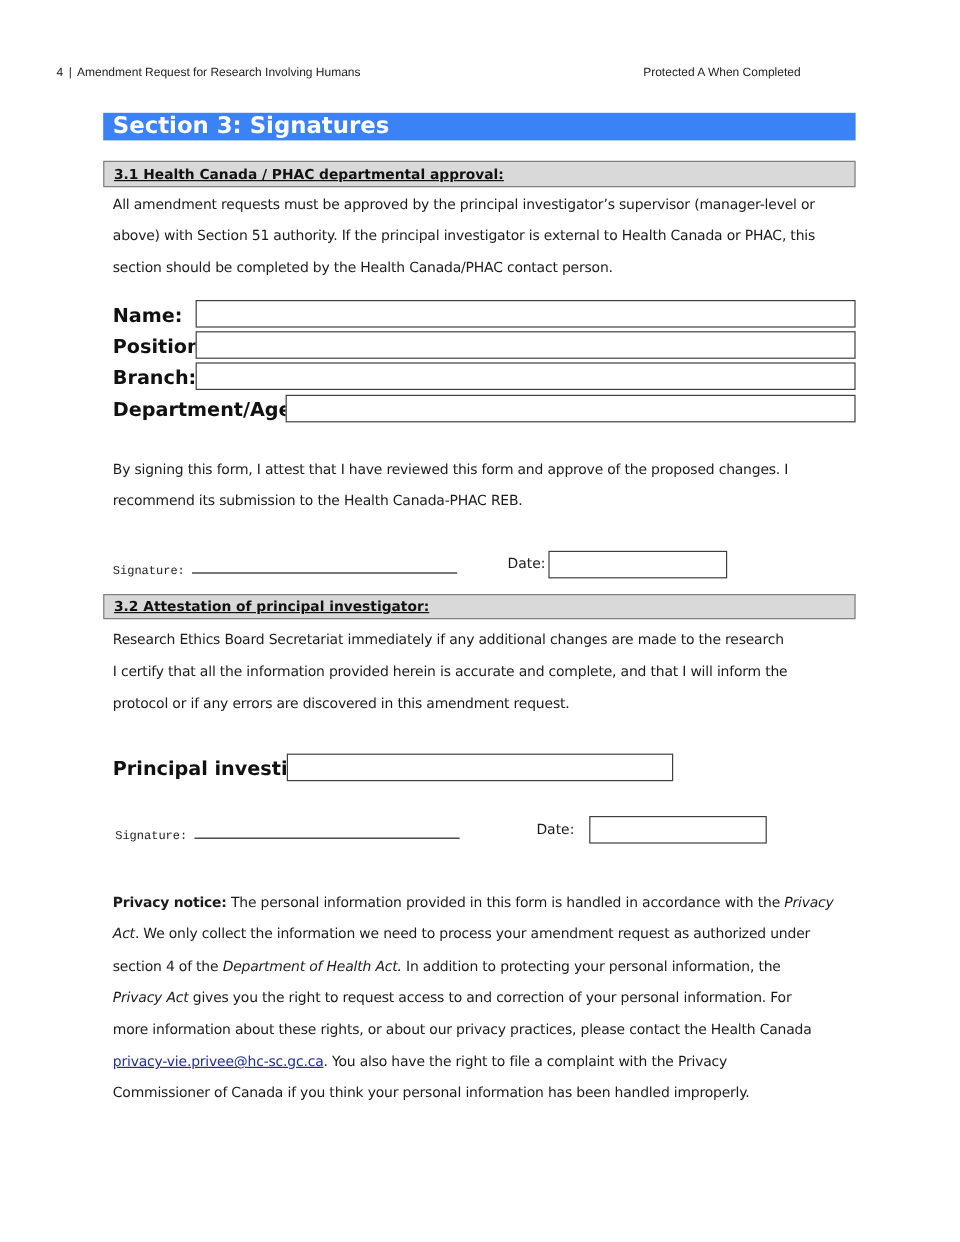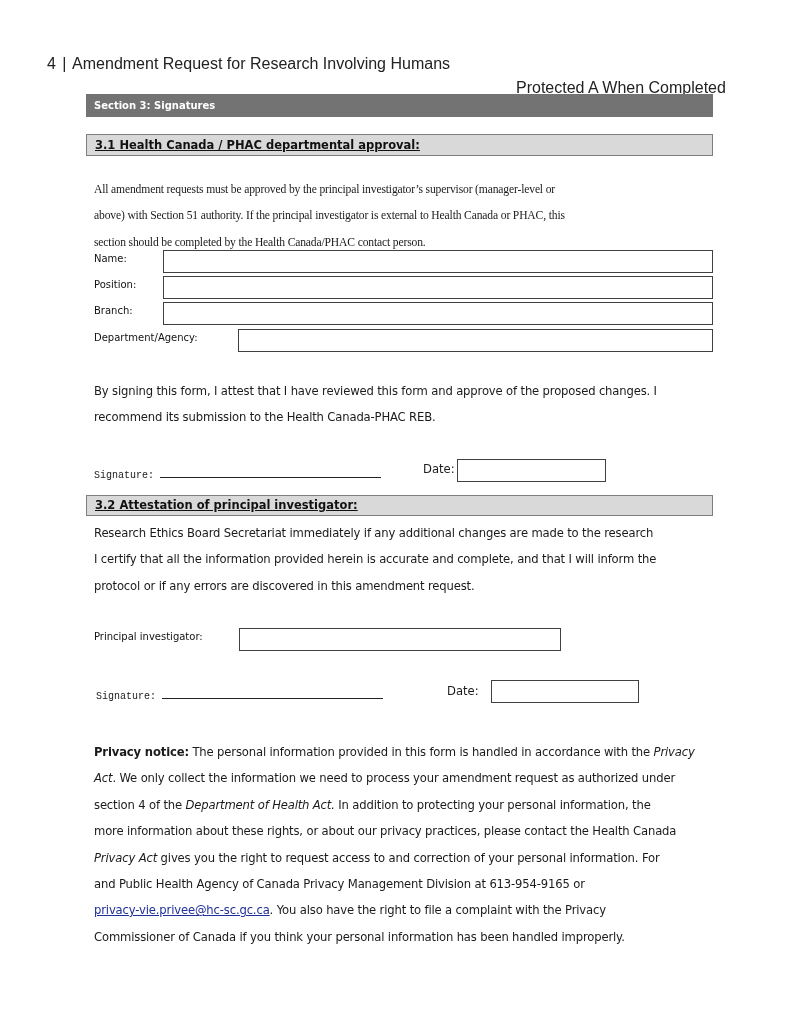--- a/index.html
+++ b/index.html
@@ -1,43 +1,43 @@
 <!DOCTYPE html>
 <html><head>
   <meta charset="utf-8">
   <style>
     html, body { margin: 0; padding: 0; background: #ffffff; }
     body {
       width: 800px; height: 1035px; position: relative; overflow: hidden;
       font-family: "Liberation Sans", sans-serif; color: #1a1a1a;
     }
     .abs { position: absolute; }
-    .hdr { font-family: "Liberation Sans", sans-serif; font-size: 16px; color: #222; top: 55px; white-space: nowrap; }
+    .hdr { font-family: "Liberation Sans", sans-serif; font-size: 10px; color: #222; top: 55px; white-space: nowrap; }
     .hdr-left { left: 47px; }
-    .hdr-right { left: 516px; margin-top: 24px; }
+    .hdr-right { left: 536px; }
     .sec-bar {
       left: 86px; top: 94px; width: 627px; height: 23px;
-      background: #737373; color: #fff; font-weight: bold;
-      font-family: "DejaVu Sans", sans-serif; font-size: 10px;
+      background: #3b82f6; color: #fff; font-weight: bold;
+      font-family: "DejaVu Sans", sans-serif; font-size: 19px;
       line-height: 23px; padding-left: 8px; box-sizing: border-box;
     }
     .sub-bar {
       left: 86px; width: 627px; height: 22px;
       background: #d9d9d9; border: 1px solid #7f7f7f; box-sizing: border-box;
       font-weight: bold; font-family: "DejaVu Sans", sans-serif; font-size: 11.5px;
       line-height: 20px; padding-left: 8px; color: #111; text-decoration: underline;
     }
     .para {
       left: 94px; width: 620px; font-family: "DejaVu Sans", sans-serif;
       font-size: 11.6px; line-height: 26.4px; color: #1a1a1a; margin: 0;
       letter-spacing: -0.15px;
     }
     .lbl {
-      left: 94px; font-family: "DejaVu Sans", sans-serif; font-weight: normal;
-      font-size: 10px; color: #111; white-space: nowrap; text-align: center;
+      left: 94px; font-family: "DejaVu Sans", sans-serif; font-weight: bold;
+      font-size: 16px; color: #111; white-space: nowrap; text-align: center;
     }
     .field {
       border: 1.5px solid #404040; background: #fff; box-sizing: border-box;
       height: 23px; padding: 0 4px; font-family: "DejaVu Sans", sans-serif; font-size: 11px;
       outline: none;
     }
     .sig-text {
       font-family: Liberation Mono, monospace; font-size: 10px; color: #1a1a1a; white-space: nowrap;
     }
     .sig-line {
@@ -55,21 +55,21 @@
   <span>4</span>
   <span style="margin:0 2px;">|</span>
   <span>Amendment Request for Research Involving Humans</span>
 </div>
 <div class="abs hdr hdr-right">Protected A When Completed</div>
 
 <div class="abs sec-bar">Section 3: Signatures</div>
 
 <div class="abs sub-bar" style="top:134px;">3.1 Health Canada / PHAC departmental approval:</div>
 
-<div class="abs para" style="top:177px;font-family:Liberation Serif, serif;">
+<div class="abs para" style="top:157px;">
   <div>All amendment requests must be approved by the principal investigator’s supervisor (manager-level or</div>
   <div>above) with Section 51 authority. If the principal investigator is external to Health Canada or PHAC, this</div>
   <div>section should be completed by the Health Canada/PHAC contact person.</div>
 </div>
 
 <div class="abs lbl" style="top:253px;">Name:</div>
 <input class="abs field" style="left: 163px; top: 250px; width: 550px;" type="text" value="">
 
 <div class="abs lbl" style="top:279px;">Position:</div>
 <input class="abs field" style="left: 163px; top: 276px; width: 550px;" type="text" value="">
@@ -113,22 +113,21 @@
 <div class="abs para" style="top:739px;">
   <div>
     <b>Privacy notice:</b><span> The personal information provided in this form is handled in accordance with the </span><i>Privacy</i>
   </div>
   <div>
     <i>Act</i><span>. We only collect the information we need to process your amendment request as authorized under</span>
   </div>
   <div>
     <span>section 4 of the </span><i>Department of Health Act.</i><span> In addition to protecting your personal information, the</span>
   </div>
-  <div>more information about these rights, or about our privacy practices, please contact the Health Canada</div>
   <div>
     <i>Privacy Act</i><span> gives you the right to request access to and correction of your personal information. For</span>
   </div>
-  <div>and Public Health Agency of Canada Privacy Management Division at 613-954-9165 or</div>
+  <div>more information about these rights, or about our privacy practices, please contact the Health Canada</div>
   <div>
     <span class="link">privacy-vie.privee@hc-sc.gc.ca</span><span>. You also have the right to file a complaint with the Privacy</span>
   </div>
   <div>Commissioner of Canada if you think your personal information has been handled improperly.</div>
 </div>
 
 </body></html>

